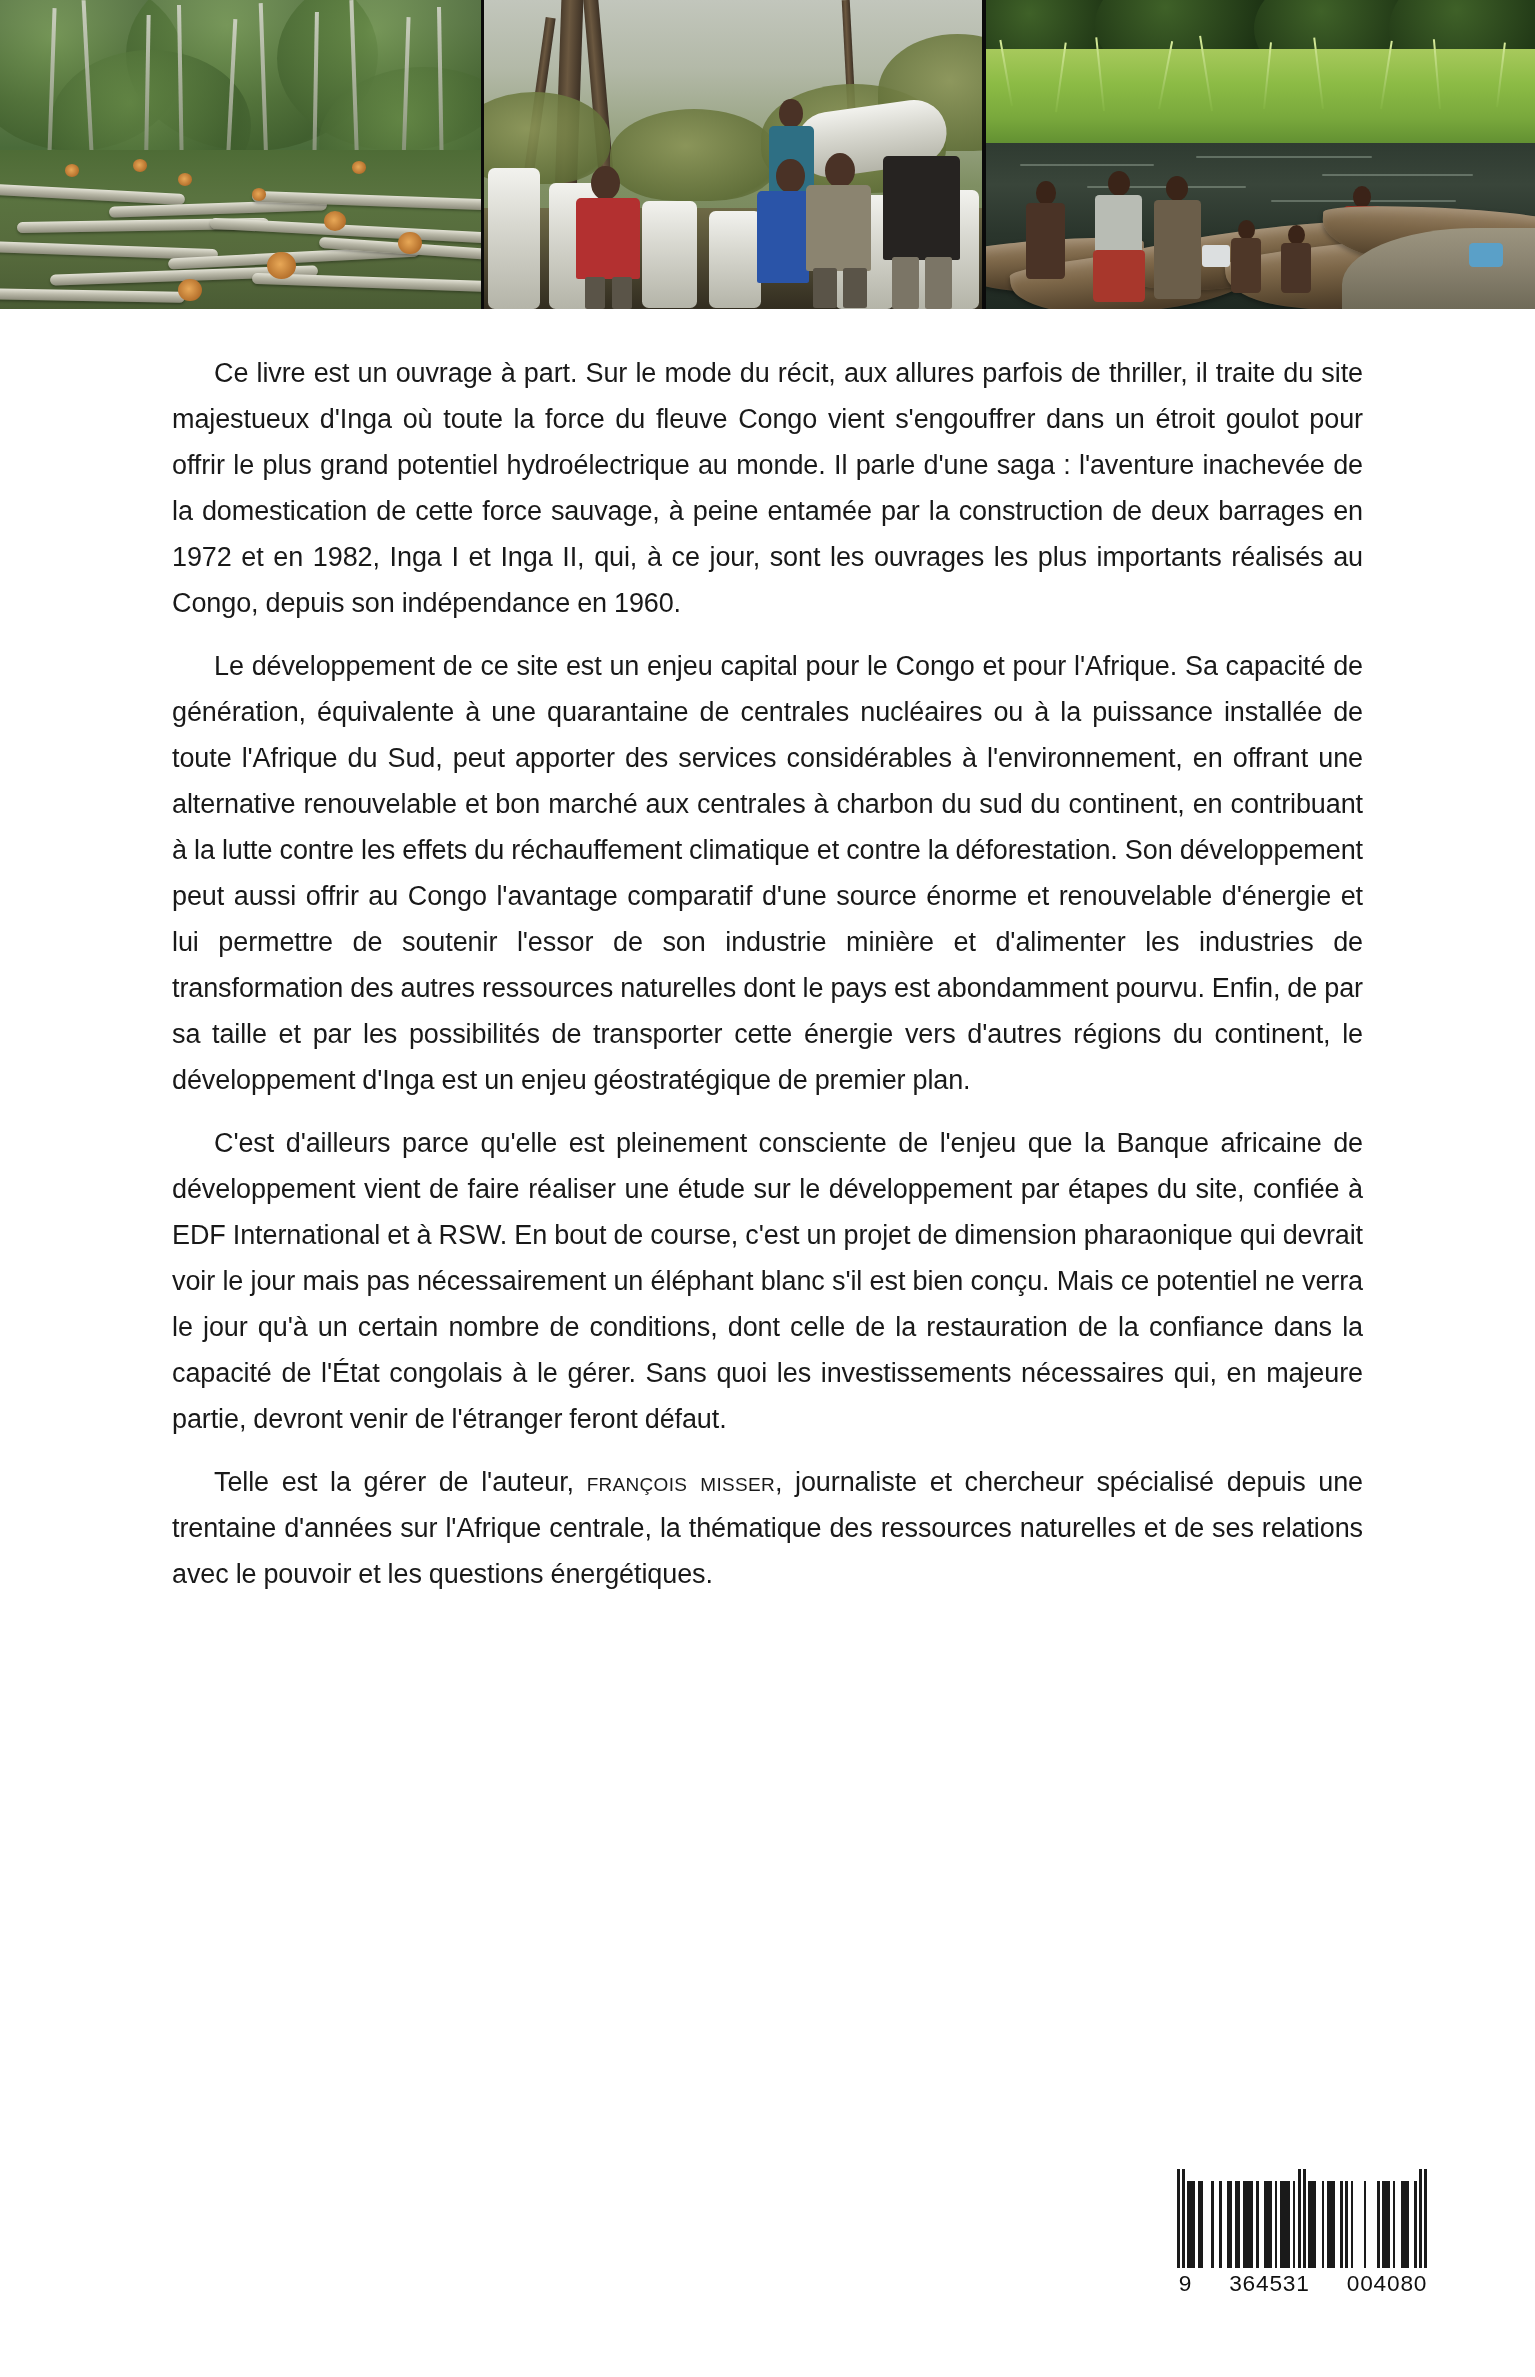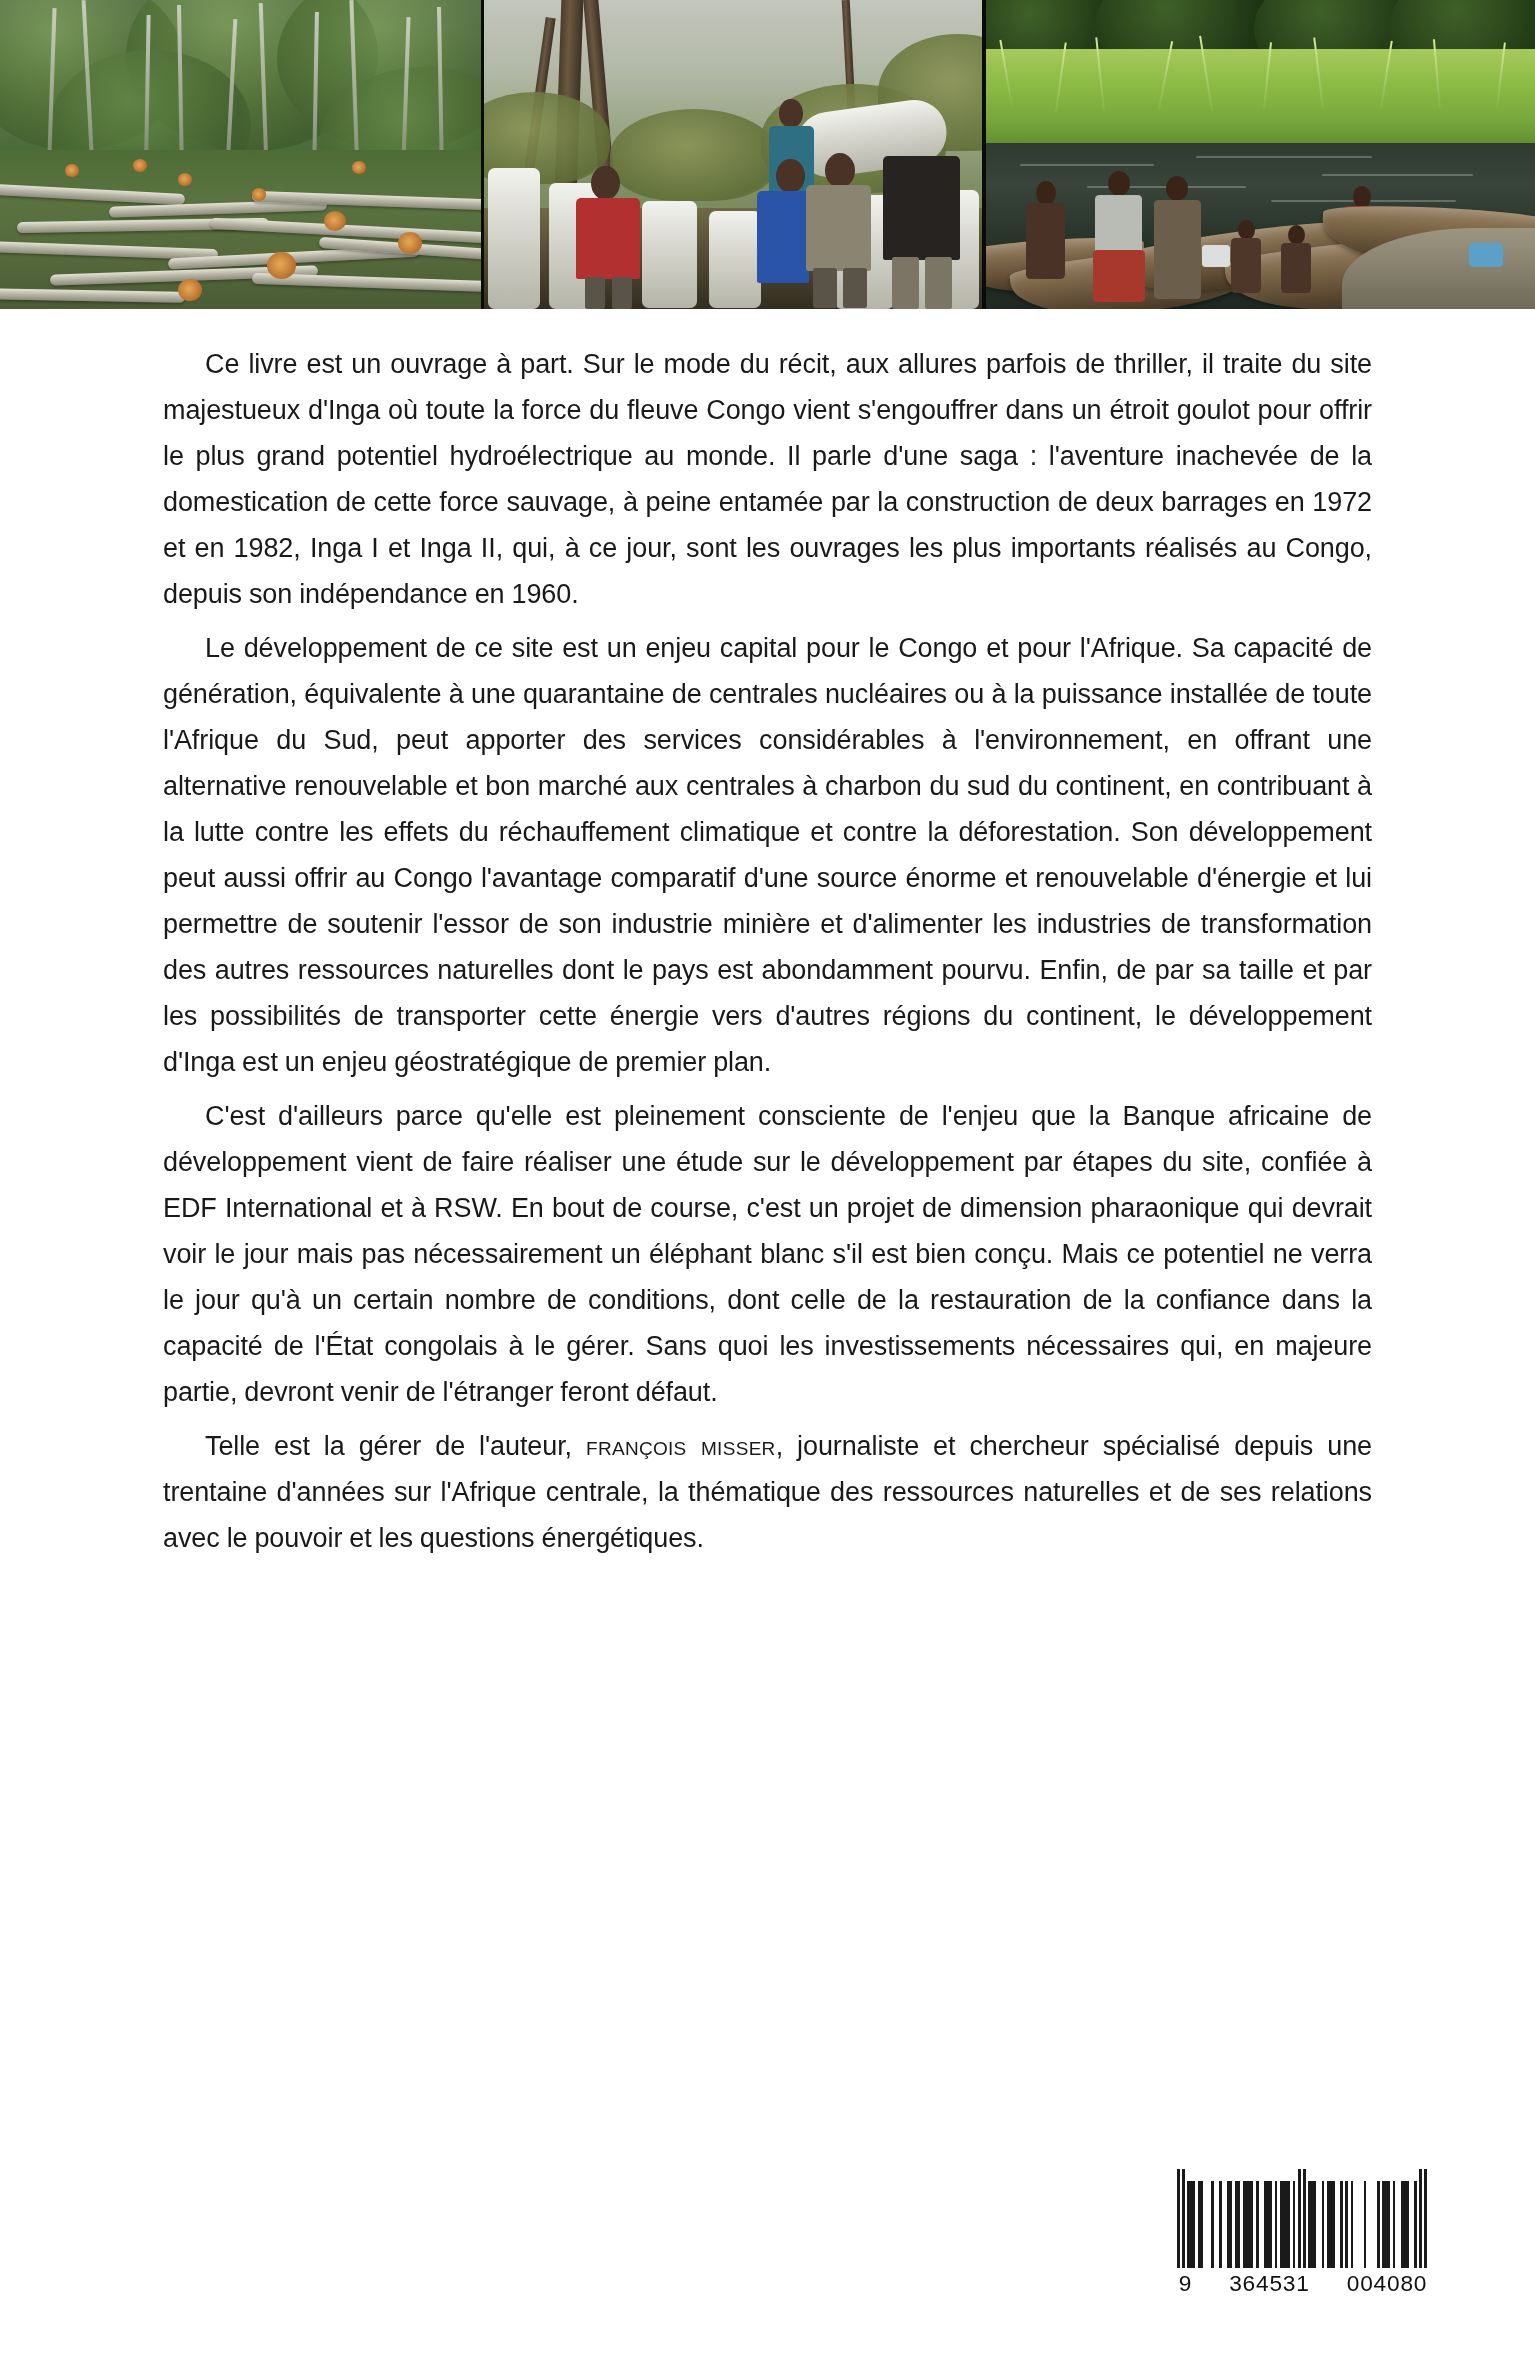--- a/index.html
+++ b/index.html
@@ -206,21 +206,21 @@
     line-height: 1.05;
     transform: scaleX(.9);
   }
 
   .blurb {
     margin: 0 auto;
     padding-top: 23.5px;
     width: 1225px;
   }
   .blurb p {
-    margin: 8px;
+    margin: 17px;
     text-align: justify;
     text-indent: 42px;
     font-family: "Liberation Sans", sans-serif;
     font-size: 27px;
     line-height: 46px;
     color: #191919;
     letter-spacing: -0.1px;
     word-spacing: -0.4px;
     hyphens: none;
   }

